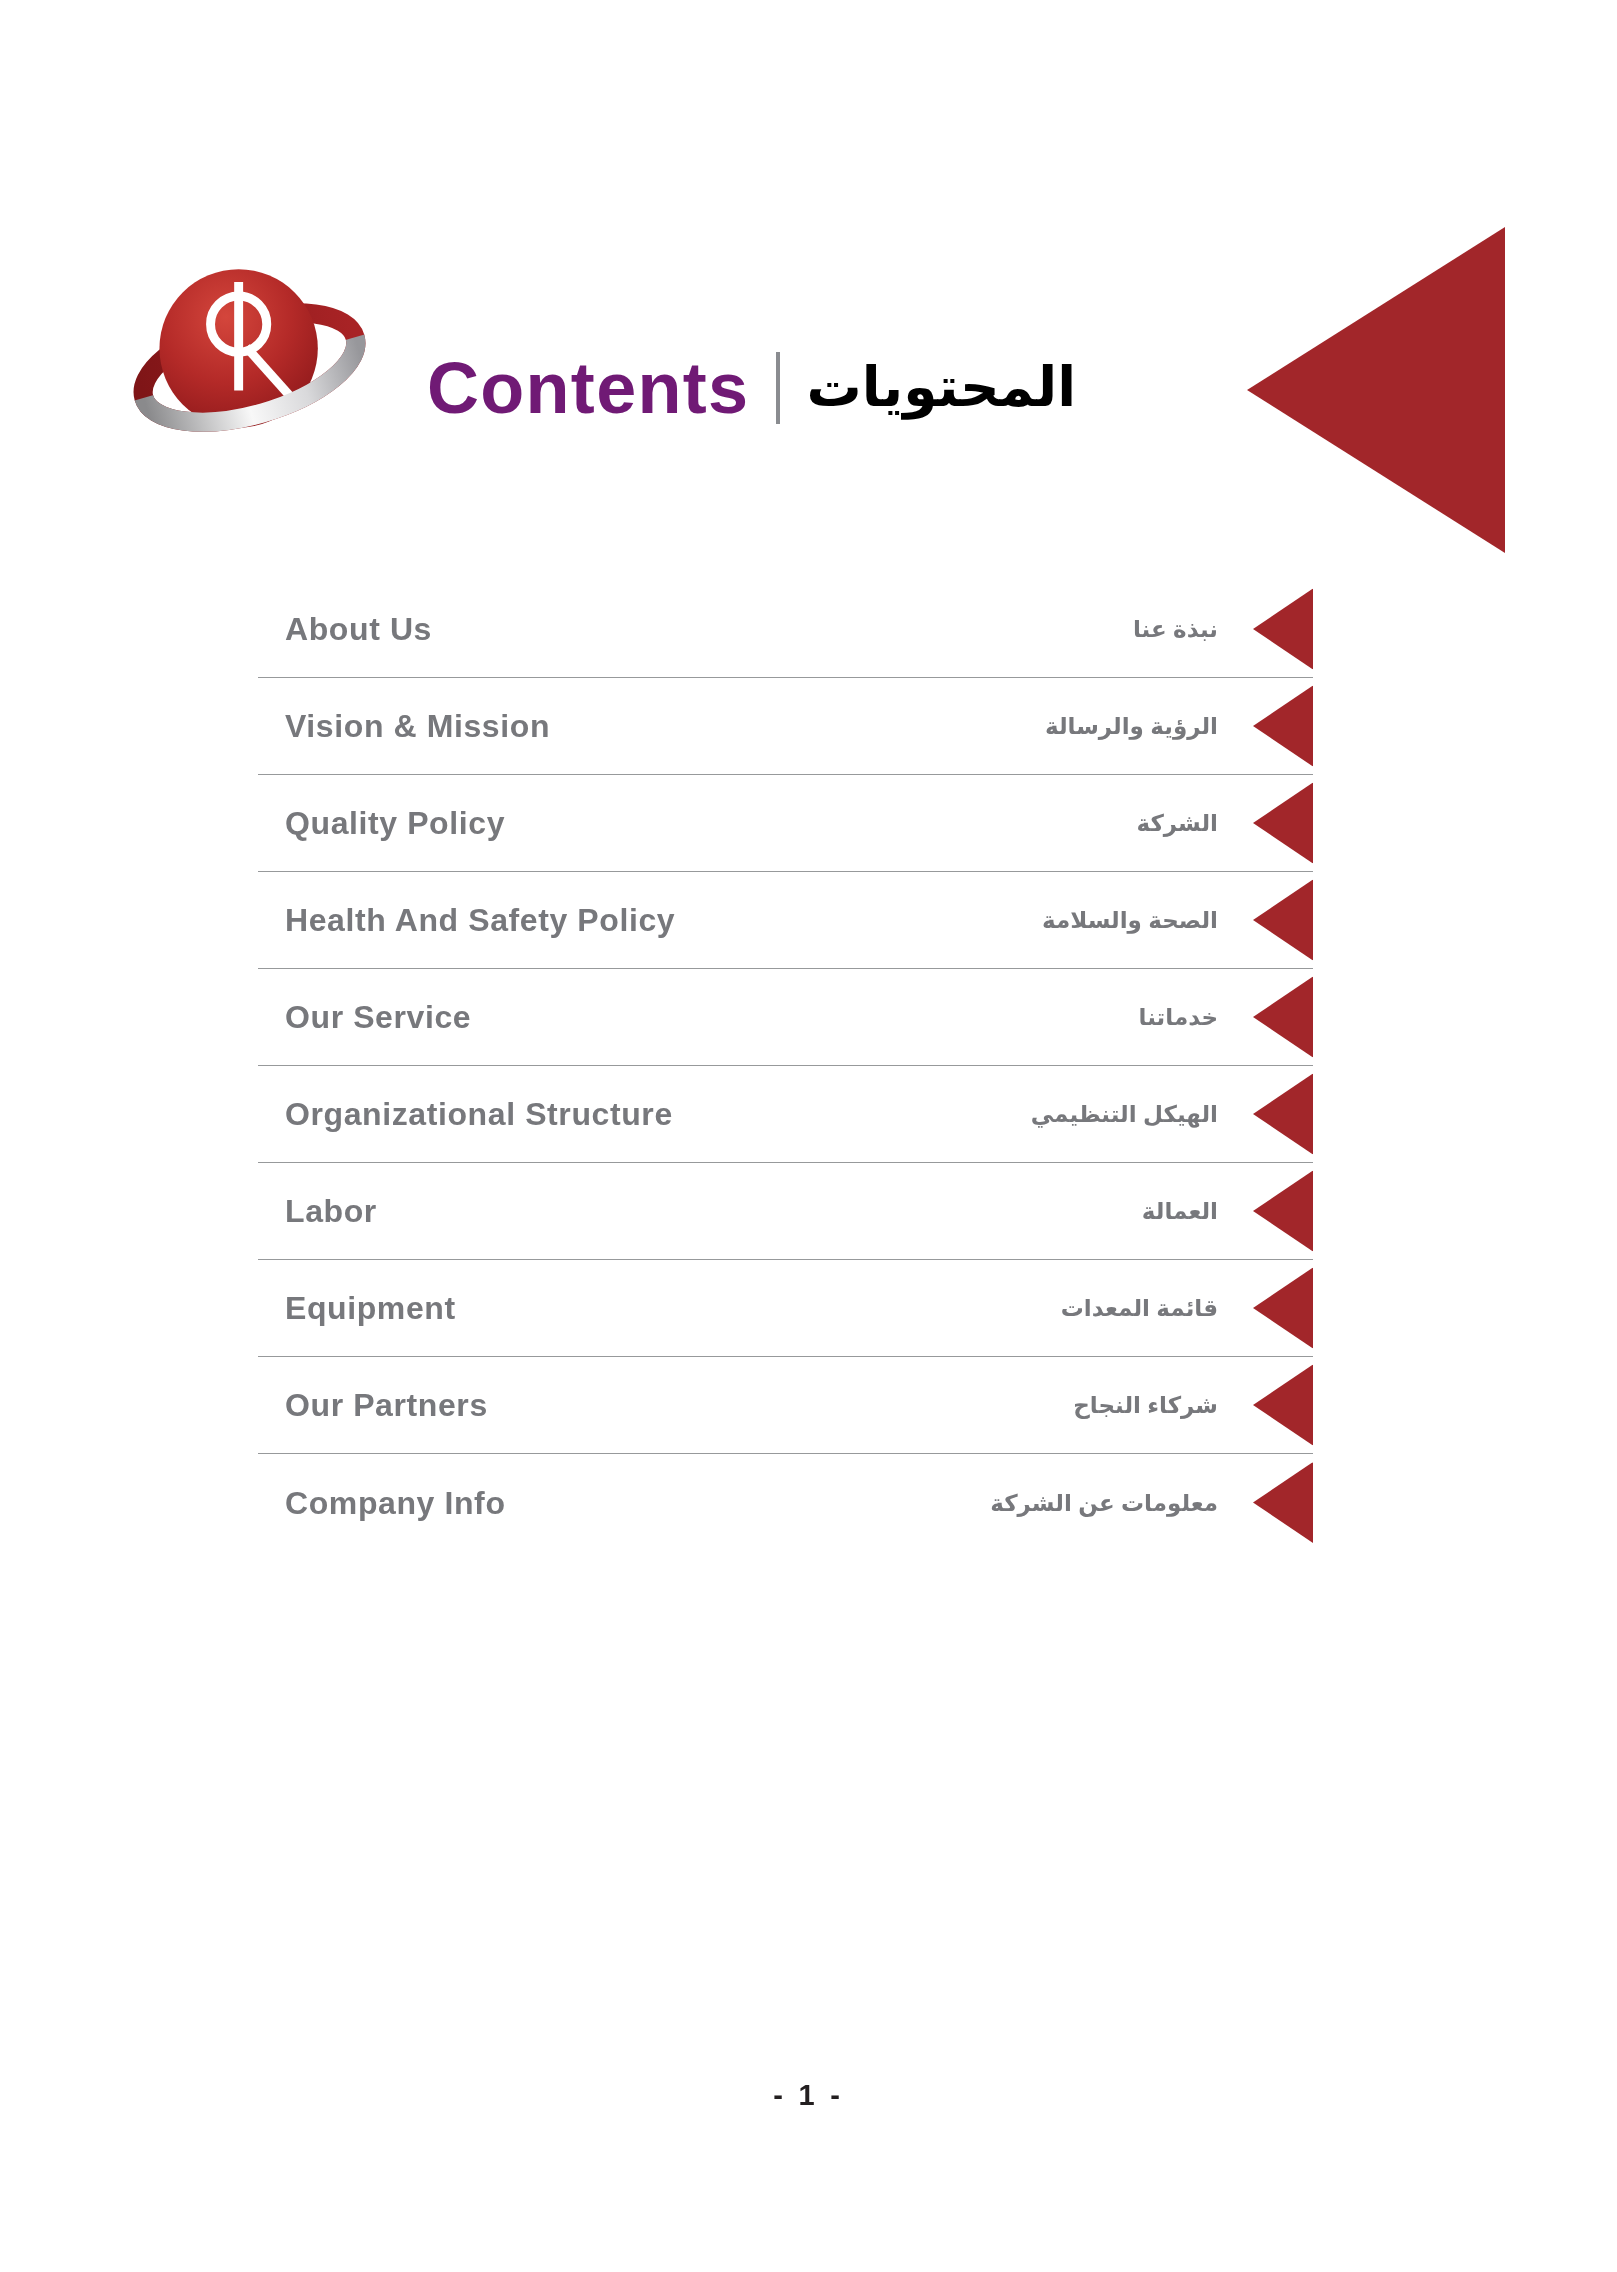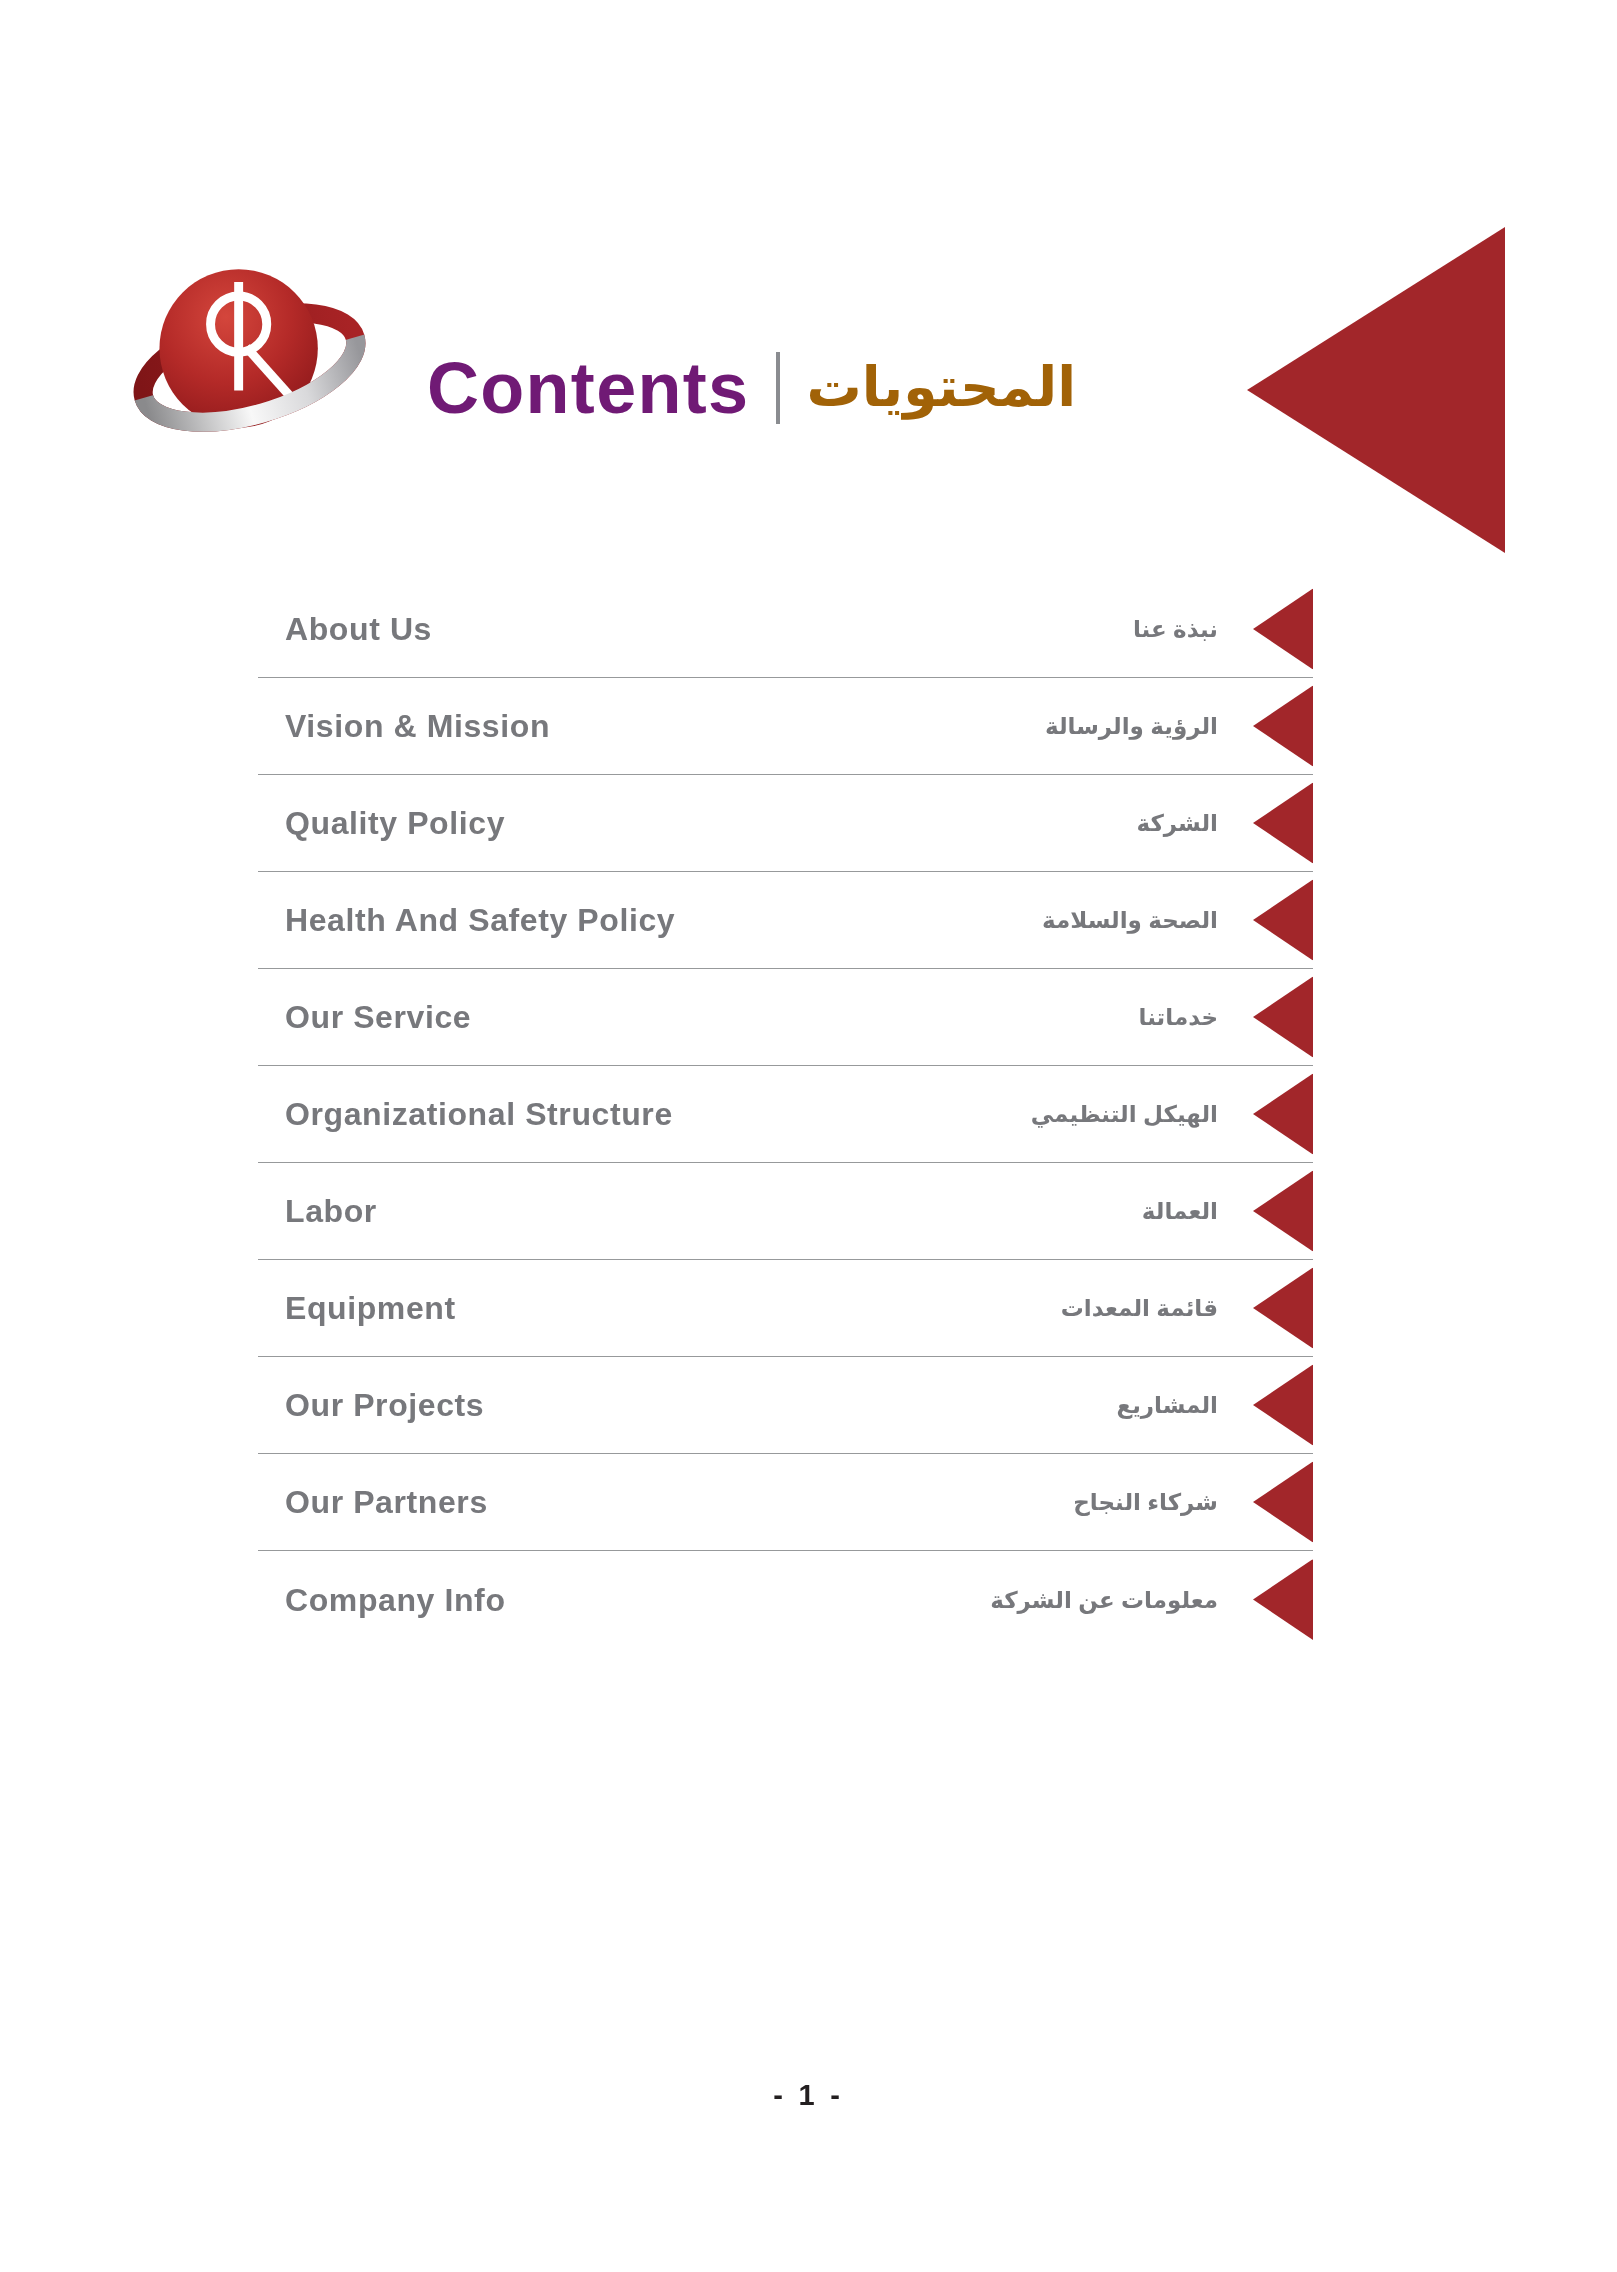--- a/index.html
+++ b/index.html
@@ -16,21 +16,21 @@
 
   .header{
     position:absolute;left:427px;top:333px;height:109px;
     display:flex;align-items:center;gap:27px;
   }
   .title-en{
     font-size:72px;font-weight:bold;color:#701a75;letter-spacing:1.3px;line-height:1;
   }
   .title-sep{width:3.2px;height:72px;background:#8A8C90;}
   .title-ar{
-    font-size:55px;font-weight:bold;color:#a16207;line-height:1;direction:rtl;
+    font-size:55px;font-weight:bold;color:#000000;line-height:1;direction:rtl;
   }
 
   .big-triangle{
     position:absolute;left:1247px;top:227px;width:258px;height:326px;
     background:#A2262A;
     clip-path:polygon(100% 0, 100% 100%, 0 50%);
   }
 
   
   .toc{position:absolute;left:258px;top:581px;width:1055px;}
@@ -147,25 +147,20 @@
         <span class="en">Labor</span>
         <span class="ar" dir="rtl">العمالة</span>
         <span class="tri"></span>
       </div>
       <div class="toc-row">
         <span class="en">Equipment</span>
         <span class="ar" dir="rtl">قائمة المعدات</span>
         <span class="tri"></span>
       </div>
       <div class="toc-row">
-        <span class="en">Our Projects</span>
-        <span class="ar" dir="rtl">المشاريع</span>
-        <span class="tri"></span>
-      </div>
-      <div class="toc-row">
         <span class="en">Our Partners</span>
         <span class="ar" dir="rtl">شركاء النجاح</span>
         <span class="tri"></span>
       </div>
       <div class="toc-row">
         <span class="en">Company Info</span>
         <span class="ar" dir="rtl">معلومات عن الشركة</span>
         <span class="tri"></span>
       </div>
     </div>

